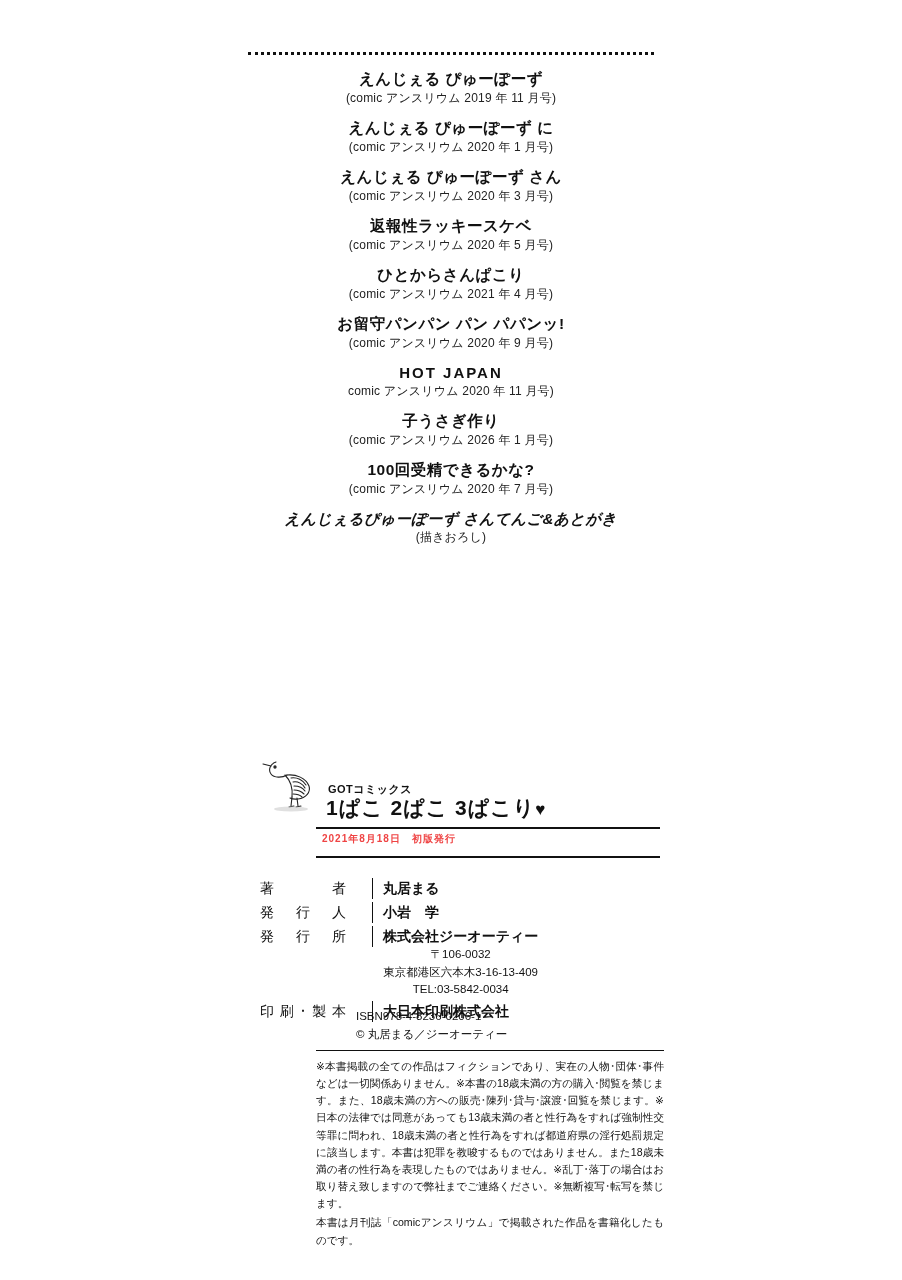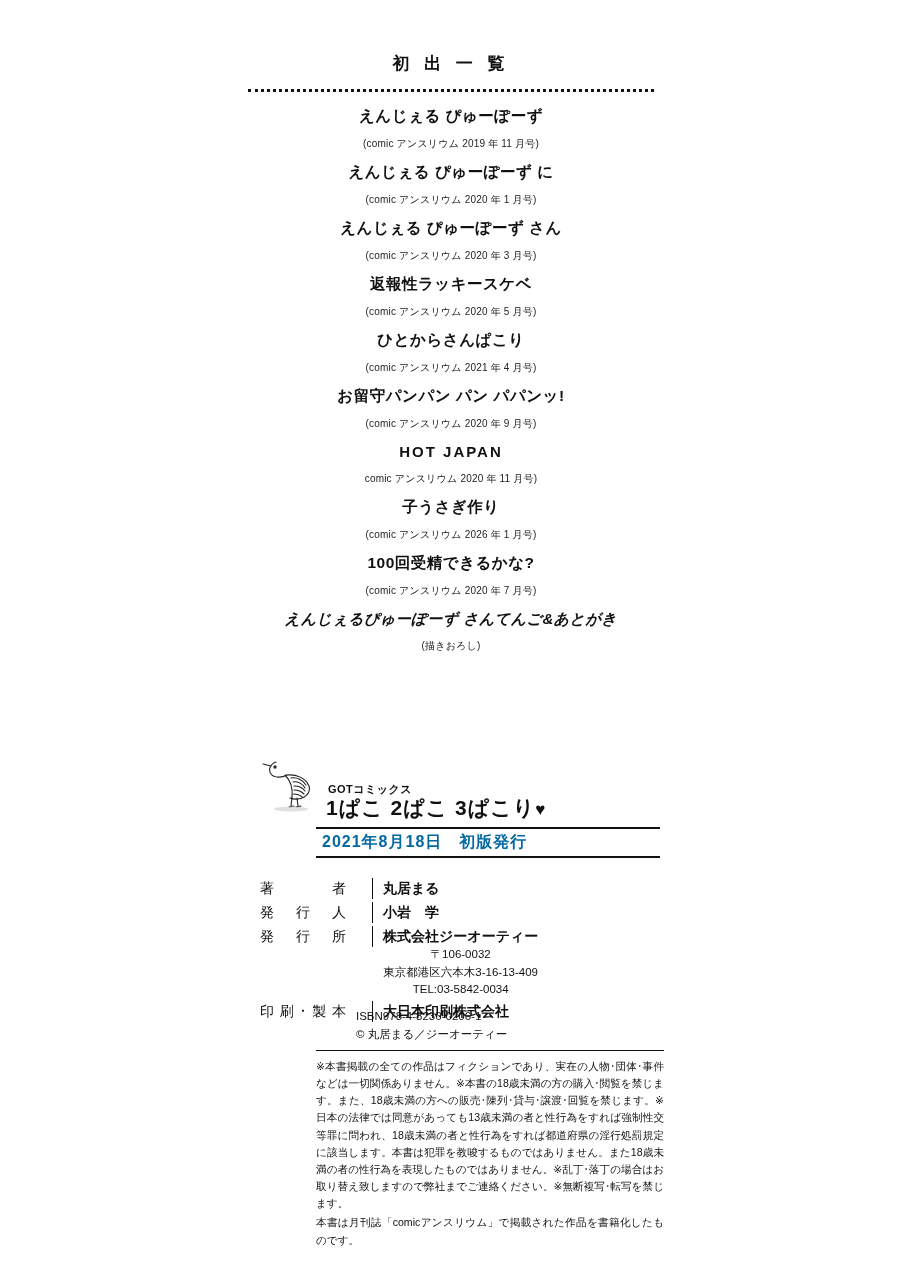--- a/index.html
+++ b/index.html
@@ -37,23 +37,23 @@
     font-weight:700;
     color:#111;
     letter-spacing:0.5px;
     line-height:1.35;
   }
   .toc-entry .t.latin{
     font-size:15px;
     letter-spacing:2px;
   }
   .toc-entry .s{
-    font-size:10px;
+    font-size:12px;
     color:#222;
-    margin-top:10px;
+    margin-top:0;
     letter-spacing:0.2px;
   }
   .toc-entry.last .t{font-size:15px;font-style:italic;}
 
   
   .colophon{
     position:absolute;
     left:260px;top:750px;width:400px;
   }
   .logo-row{
@@ -71,21 +71,21 @@
     position:absolute;left:66px;top:44px;
     font-size:21px;font-weight:700;letter-spacing:1px;color:#111;
     white-space:nowrap;
   }
   .heart{color:#111;font-size:17px;}
   .title-rule{
     position:absolute;left:56px;top:77px;width:344px;height:2px;background:#111;
   }
   .pubdate{
     position:absolute;left:62px;top:82px;
-    font-size:16px;font-weight:700;color:#0369a1;letter-spacing:1px;
+    font-size:10px;font-weight:700;color:#ef4444;letter-spacing:1px;
   }
   .pubdate-rule{
     position:absolute;left:56px;top:106px;width:344px;height:1.5px;background:#111;
   }
 
   .credits{
     position:absolute;left:0px;top:128px;width:400px;
     font-size:12px;
   }
   .credit-row{display:flex;align-items:flex-start;margin-bottom:3px;}
@@ -116,21 +116,20 @@
     color:#111;
     text-align:justify;
   }
 </style>
 </head>
 <body>
 
 <div class="page">
 
   <div class="toc">
-    <div class="toc-title">初 出 一 覧</div>
     <div class="toc-rule"></div>
 
     <div class="toc-entry">
       <div class="t">えんじぇる ぴゅーぽーず</div>
       <div class="s">(comic アンスリウム 2019 年 11 月号)</div>
     </div>
     <div class="toc-entry">
       <div class="t">えんじぇる ぴゅーぽーず に</div>
       <div class="s">(comic アンスリウム 2020 年 1 月号)</div>
     </div>

